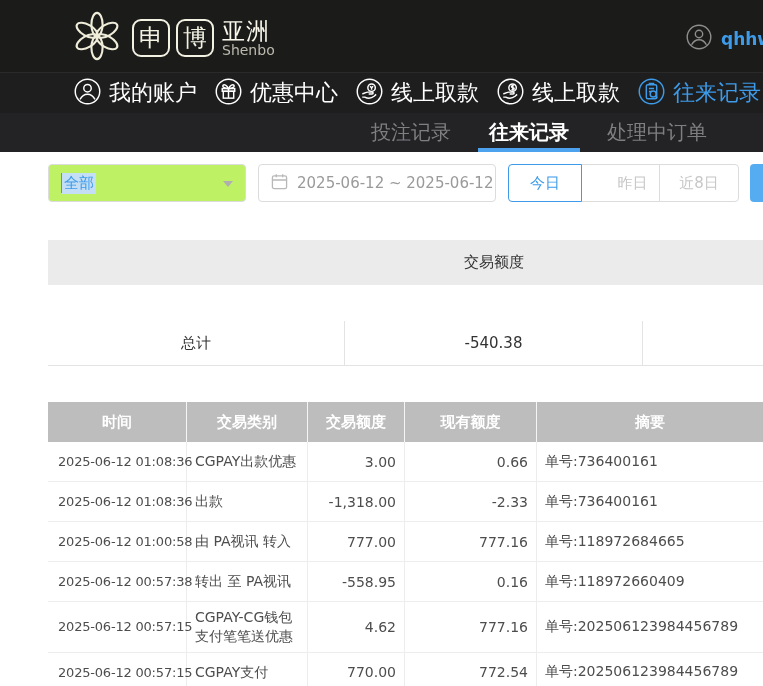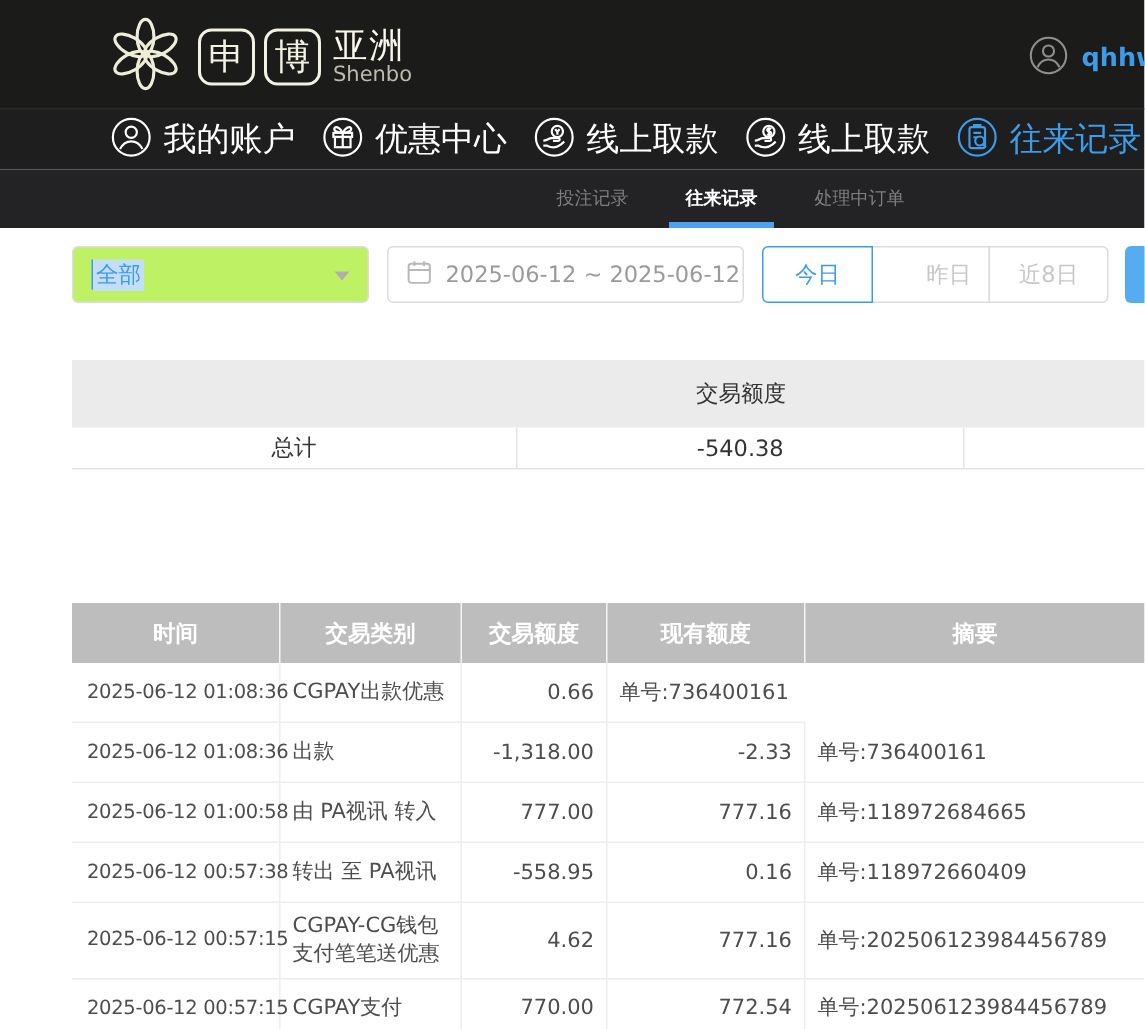--- a/index.html
+++ b/index.html
@@ -26,21 +26,21 @@
   
   .navbar{position:absolute;top:72px;left:0;width:763px;height:41px;background:var(--navbar-bg);
     border-top:1px solid #2A2A2A;display:flex;align-items:center;justify-content:space-between;
     padding:0 2px 0 74px;}
   .nav-item{display:flex;align-items:flex-start;gap:8px;color:#FFF;font-size:22px;cursor:pointer;white-space:nowrap;}
   .nav-item.active{color:var(--accent);}
   .nav-item svg{display:block;}
   
   .subnav{position:absolute;top:113px;left:0;width:763px;height:39px;background:var(--subnav-bg);
     display:flex;align-items:stretch;gap:28px;padding-left:366px;}
-  .subtab{position:relative;display:flex;align-items:center;color:#7F7F82;font-size:12px;
+  .subtab{position:relative;display:flex;align-items:center;color:#7F7F82;font-size:20px;
     padding:0 5px;cursor:pointer;white-space:nowrap;text-align:right;}
   .subtab.active{color:#FFF;font-weight:600;}
   .subtab.active::after{content:"";position:absolute;left:-6px;right:-6px;bottom:0;height:4px;background:#4DA2EF;}
   
   .filter-row{position:absolute;top:163px;left:0;width:763px;height:40px;}
   .select-box{position:absolute;left:48px;top:1px;width:198px;height:38px;border:1px solid #DCDCDC;
     border-radius:4px;display:flex;align-items:center;padding:0 12px;cursor:pointer;background:#bef264;}
   .select-box .caret{position:absolute;right:12px;top:16px;width:0;height:0;
     border-left:5px solid transparent;border-right:5px solid transparent;border-top:6px solid #AFAFAF;}
   .sel-cursor{width:1px;height:20px;background:var(--accent);}
@@ -55,22 +55,22 @@
   .qbtn.b1{width:79px;margin-left:-1px;padding-left:24px;}
   .qbtn.b2{width:80px;margin-left:-1px;border-radius:0 4px 4px 0;}
   .qbtn.active{border:1px solid var(--accent);color:var(--accent);z-index:2;text-align:right;}
   .blue-btn{position:absolute;left:750px;top:1px;width:36px;height:38px;background:var(--accent-fill);
     border-radius:4px;cursor:pointer;}
   
   .summary{position:absolute;top:240px;left:48px;right:0;}
   .sum-head{height:45px;background:var(--summary-header-bg);display:grid;
     grid-template-columns:297px 298px 1fr;align-items:center;}
   .sum-head .sh-label{grid-column:2;text-align:center;color:#333;font-size:15px;}
-  .sum-row{height:28px;display:grid;grid-template-columns:297px 298px 1fr;
-    border-bottom:1px solid #E3E3E3;}
+  .sum-row{height:45px;display:grid;grid-template-columns:297px 298px 1fr;
+    border-bottom:1px solid #E3E3E3;margin-top:36px;}
   .sum-cell{display:flex;align-items:center;justify-content:center;color:#333;font-size:15px;}
   .sum-row .sum-cell{border-right:1px solid #E3E3E3;}
   .sum-row .sum-cell:last-child{border-right:none;}
   
   .dtable{position:absolute;top:402px;left:48px;right:0;font-size:14px;color:#4D4D4D;}
   .trow{display:grid;grid-template-columns:139px 121px 97px 132px 1fr;}
   .thead{background:var(--table-header-bg);}
   .thead .td{color:#FFF;font-weight:bold;font-size:15px;justify-content:center;text-align:center;
     border-right:1px solid rgba(255,255,255,.85);min-height:40px;}
   .thead .td:last-child{border-right:none;}
@@ -227,20 +227,21 @@
     <div class="td">时间</div>
     <div class="td">交易类别</div>
     <div class="td">交易额度</div>
     <div class="td">现有额度</div>
     <div class="td">摘要</div>
   </div>
 
   <div class="trow">
     <div class="td t-time">2025-06-12 01:08:36</div>
     <div class="td t-type">CGPAY出款优惠</div>
+    <div class="td t-amount">3.00</div>
     <div class="td t-balance">0.66</div>
     <div class="td t-summary">单号:736400161</div>
   </div>
 
   <div class="trow">
     <div class="td t-time">2025-06-12 01:08:36</div>
     <div class="td t-type">出款</div>
     <div class="td t-amount">-1,318.00</div>
     <div class="td t-balance">-2.33</div>
     <div class="td t-summary">单号:736400161</div>

